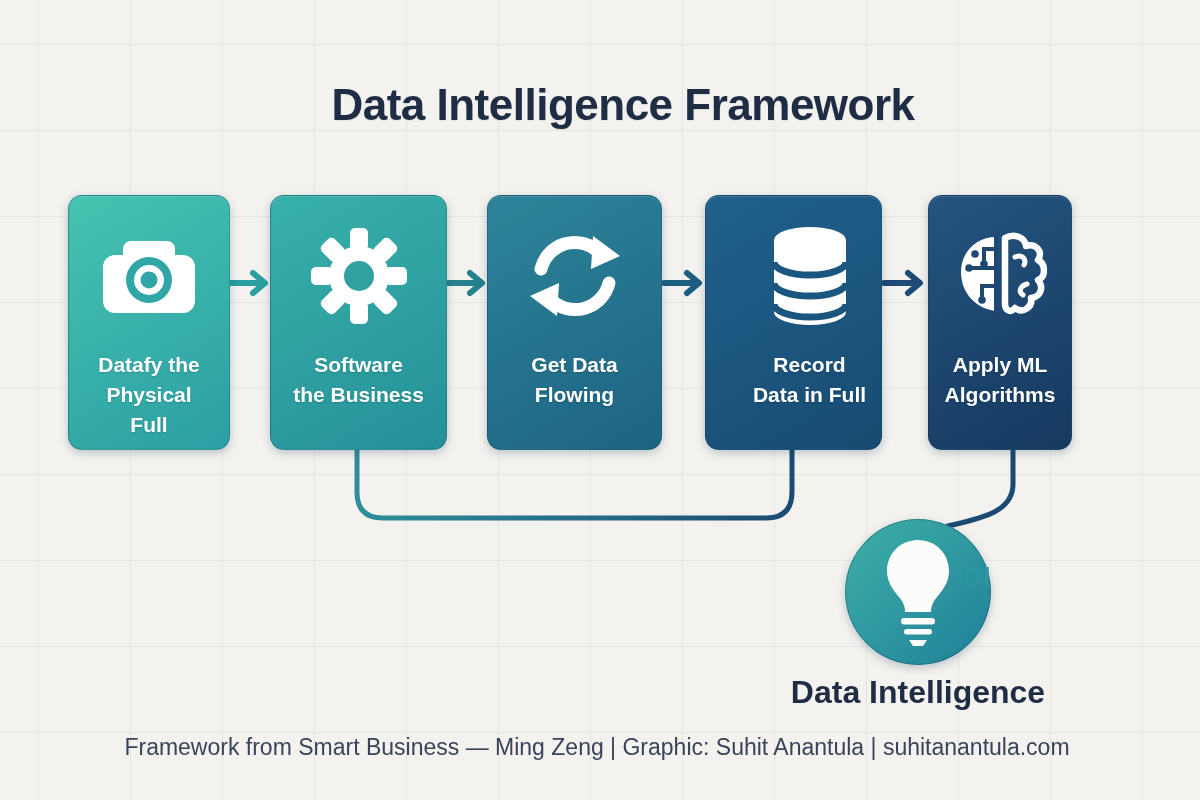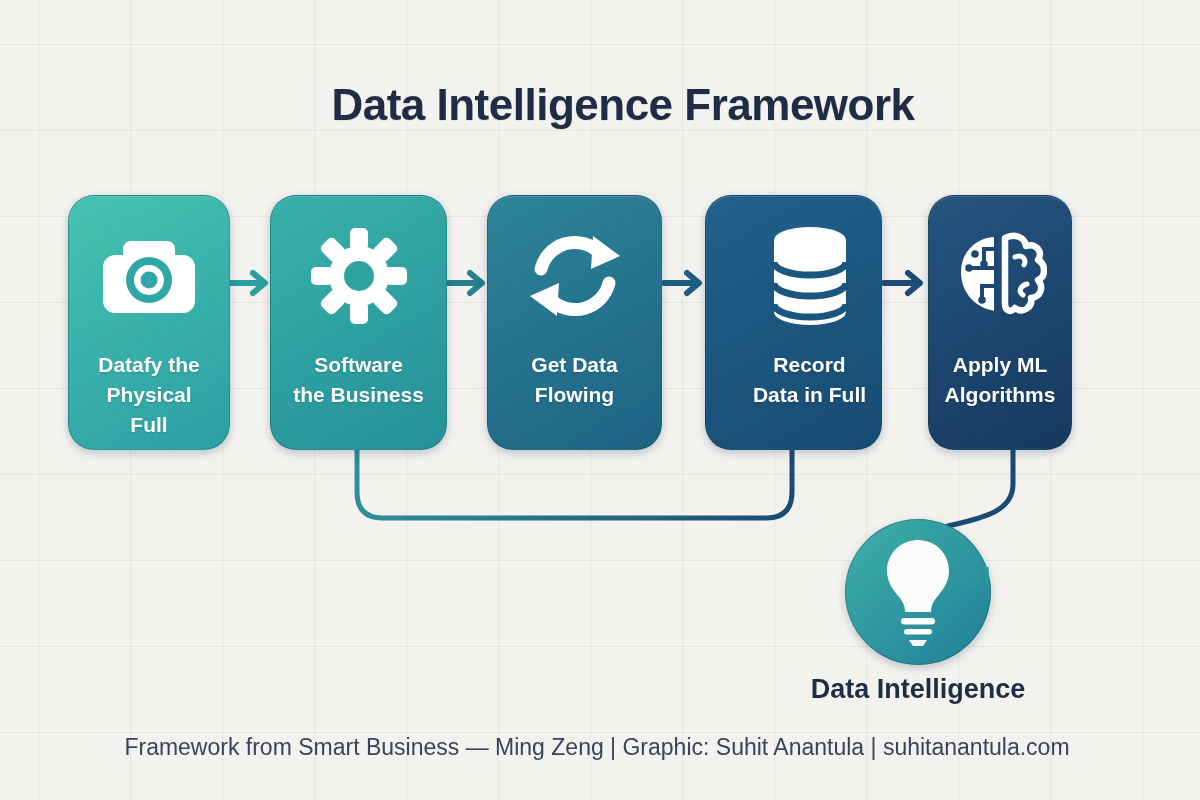--- a/index.html
+++ b/index.html
@@ -20,21 +20,21 @@
   }
   .title{
     position:absolute;top:80px;left:23px;width:1200px;
     text-align:center;
     font-size:44px;font-weight:700;letter-spacing:-0.5px;
     color:#1E2D44;
     text-shadow:0 1px 1px rgba(0,0,0,0.08);
   }
   .card{
     position:absolute;top:195px;height:255px;
-    border-radius:26px;
+    border-radius:14px;
     display:flex;flex-direction:column;align-items:center;
     box-shadow:0 3px 8px rgba(25,55,80,0.25), inset 0 1px 0 rgba(255,255,255,0.15);
     border:1px solid rgba(16,60,84,0.30);
     box-sizing:border-box;
     z-index:2;
   }
   .card-1{left:68px;width:162px;background:linear-gradient(150deg,#46C3B0 0%,#2B9FA4 100%);}
   .card-2{left:270px;width:177px;background:linear-gradient(150deg,#38B1AA 0%,#259099 100%);}
   .card-3{left:487px;width:175px;background:linear-gradient(150deg,#2D8499 0%,#1D6383 100%);}
   .card-4{left:705px;width:177px;background:linear-gradient(150deg,#20618C 0%,#174B72 100%);padding-left:32px;}
@@ -59,21 +59,21 @@
   }
   .di-badge-text{
     position:absolute;left:845px;top:562px;width:146px;
     text-align:right;
     font-size:27px;font-weight:700;color:#2B96A0;letter-spacing:0.5px;
     z-index:4;
   }
   .di-label{
     position:absolute;left:768px;top:674px;width:300px;
     text-align:center;
-    font-size:27px;font-weight:700;color:#1E2D44;
+    font-size:32px;font-weight:700;color:#1E2D44;
   }
   .footer{
     position:absolute;top:734px;left:0;width:1194px;
     text-align:center;
     font-size:23px;font-weight:400;color:#39445A;
   }
 </style>
 </head>
 <body>
 

